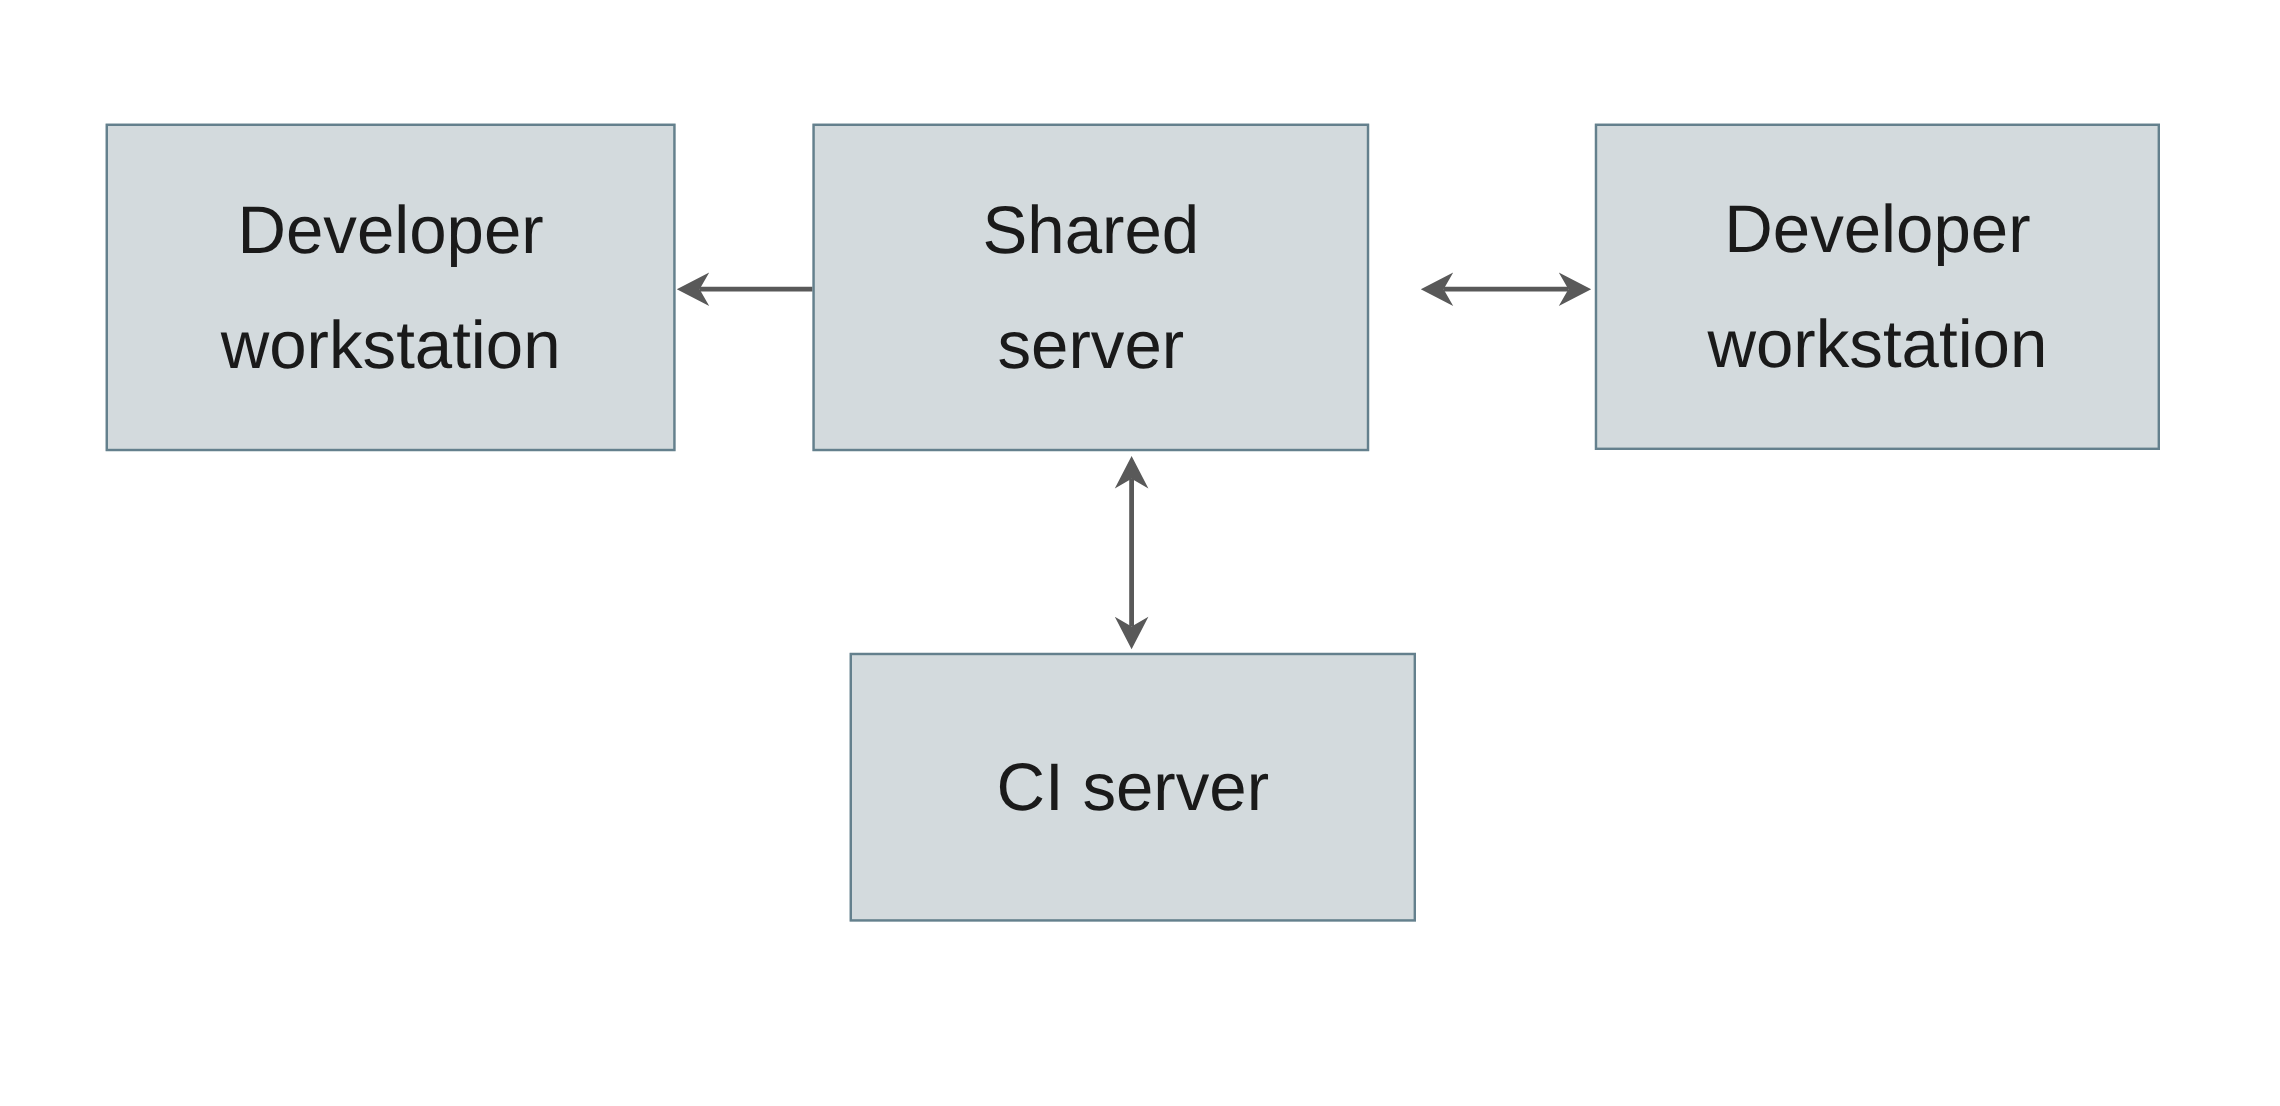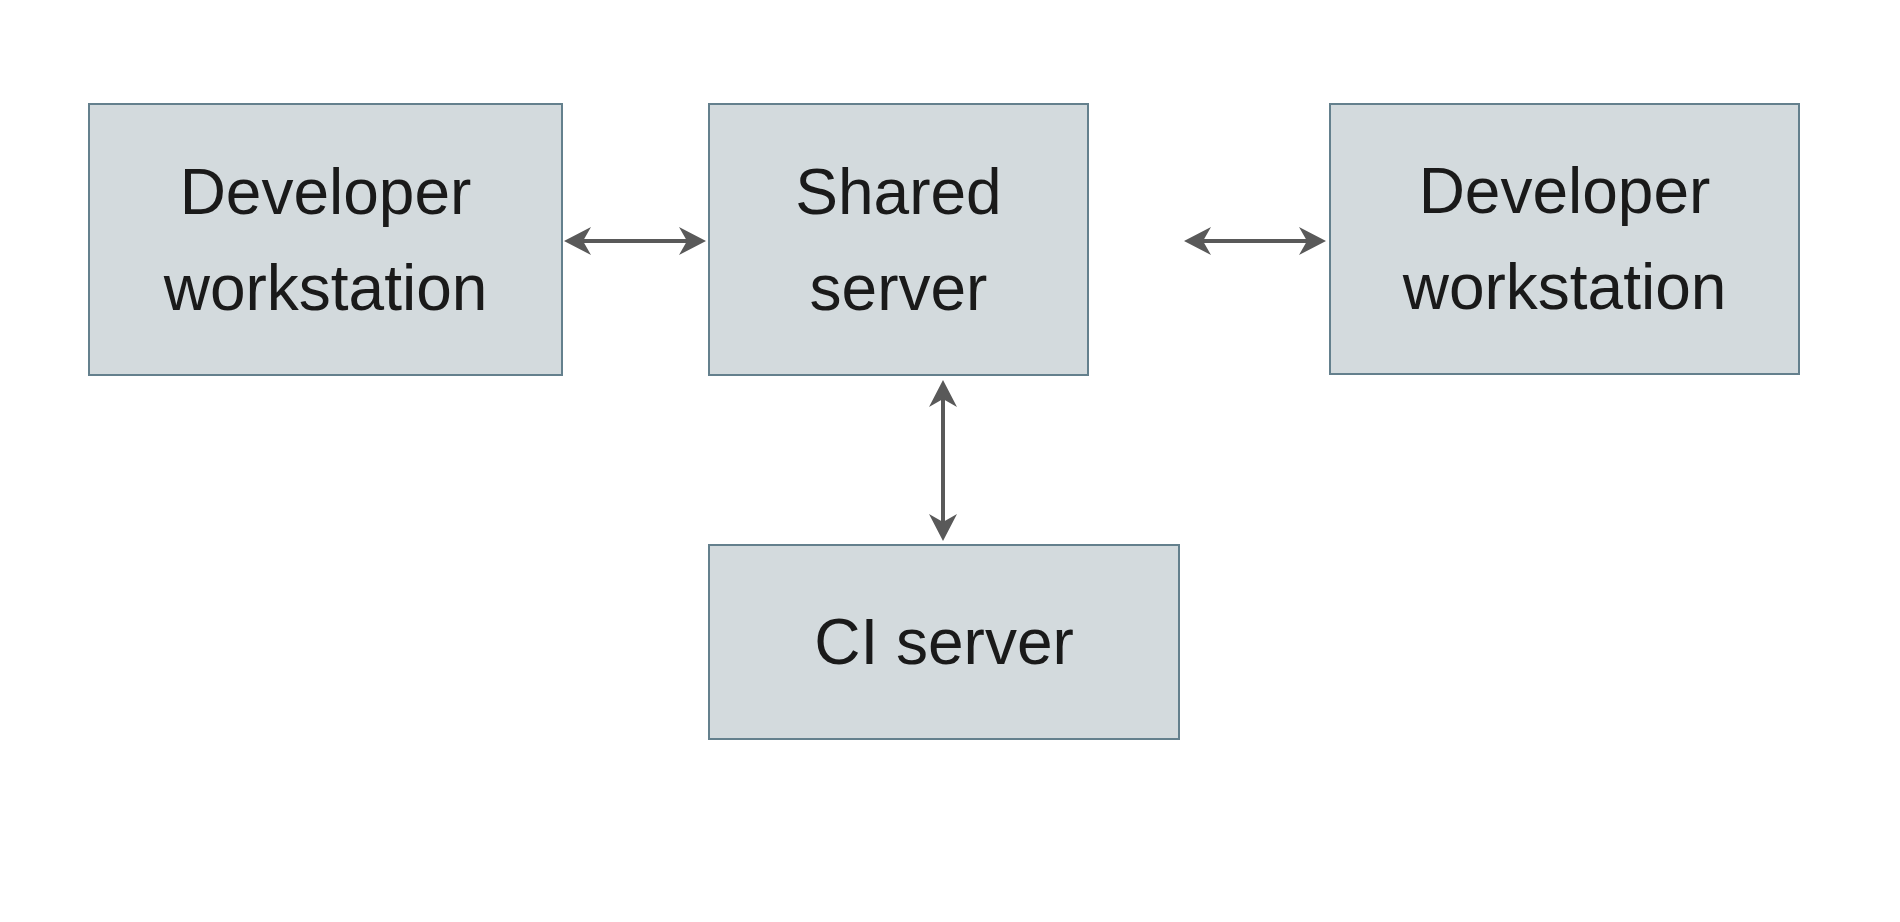--- a/index.html
+++ b/index.html
@@ -29,30 +29,30 @@
     position: absolute;
     box-sizing: border-box;
     background: #d3dadd;
     border: 2px solid #64808d;
     display: flex;
     align-items: center;
     justify-content: center;
     text-align: center;
   }
   .node-label {
-    font-size: 64px;
+    font-size: 56px;
     line-height: 96px;
     color: #1a1a1a;
     letter-spacing: 0px;
   }
   .node-label span { display: block; }
   .node-left   { left: 88px;   top: 103px; width: 475px; height: 273px; }
-  .node-center { left: 708px;  top: 103px; width: 381px; height: 273px; }
+  .node-center { left: 677px;  top: 103px; width: 464px; height: 273px; }
   .node-right  { left: 1329px; top: 103px; width: 471px; height: 272px; }
-  .node-ci     { left: 708px;  top: 544px; width: 472px; height: 196px; }
+  .node-ci     { left: 708px;  top: 544px; width: 472px; height: 224px; }
 </style>
 </head>
 <body>
 
 <div class="canvas">
 
   <svg class="arrows-layer" viewBox="0 0 1900 922" xmlns="http://www.w3.org/2000/svg" aria-hidden="true">
 
     <g>
       <line x1="583" y1="241" x2="687" y2="241" stroke="#595959"></line>

